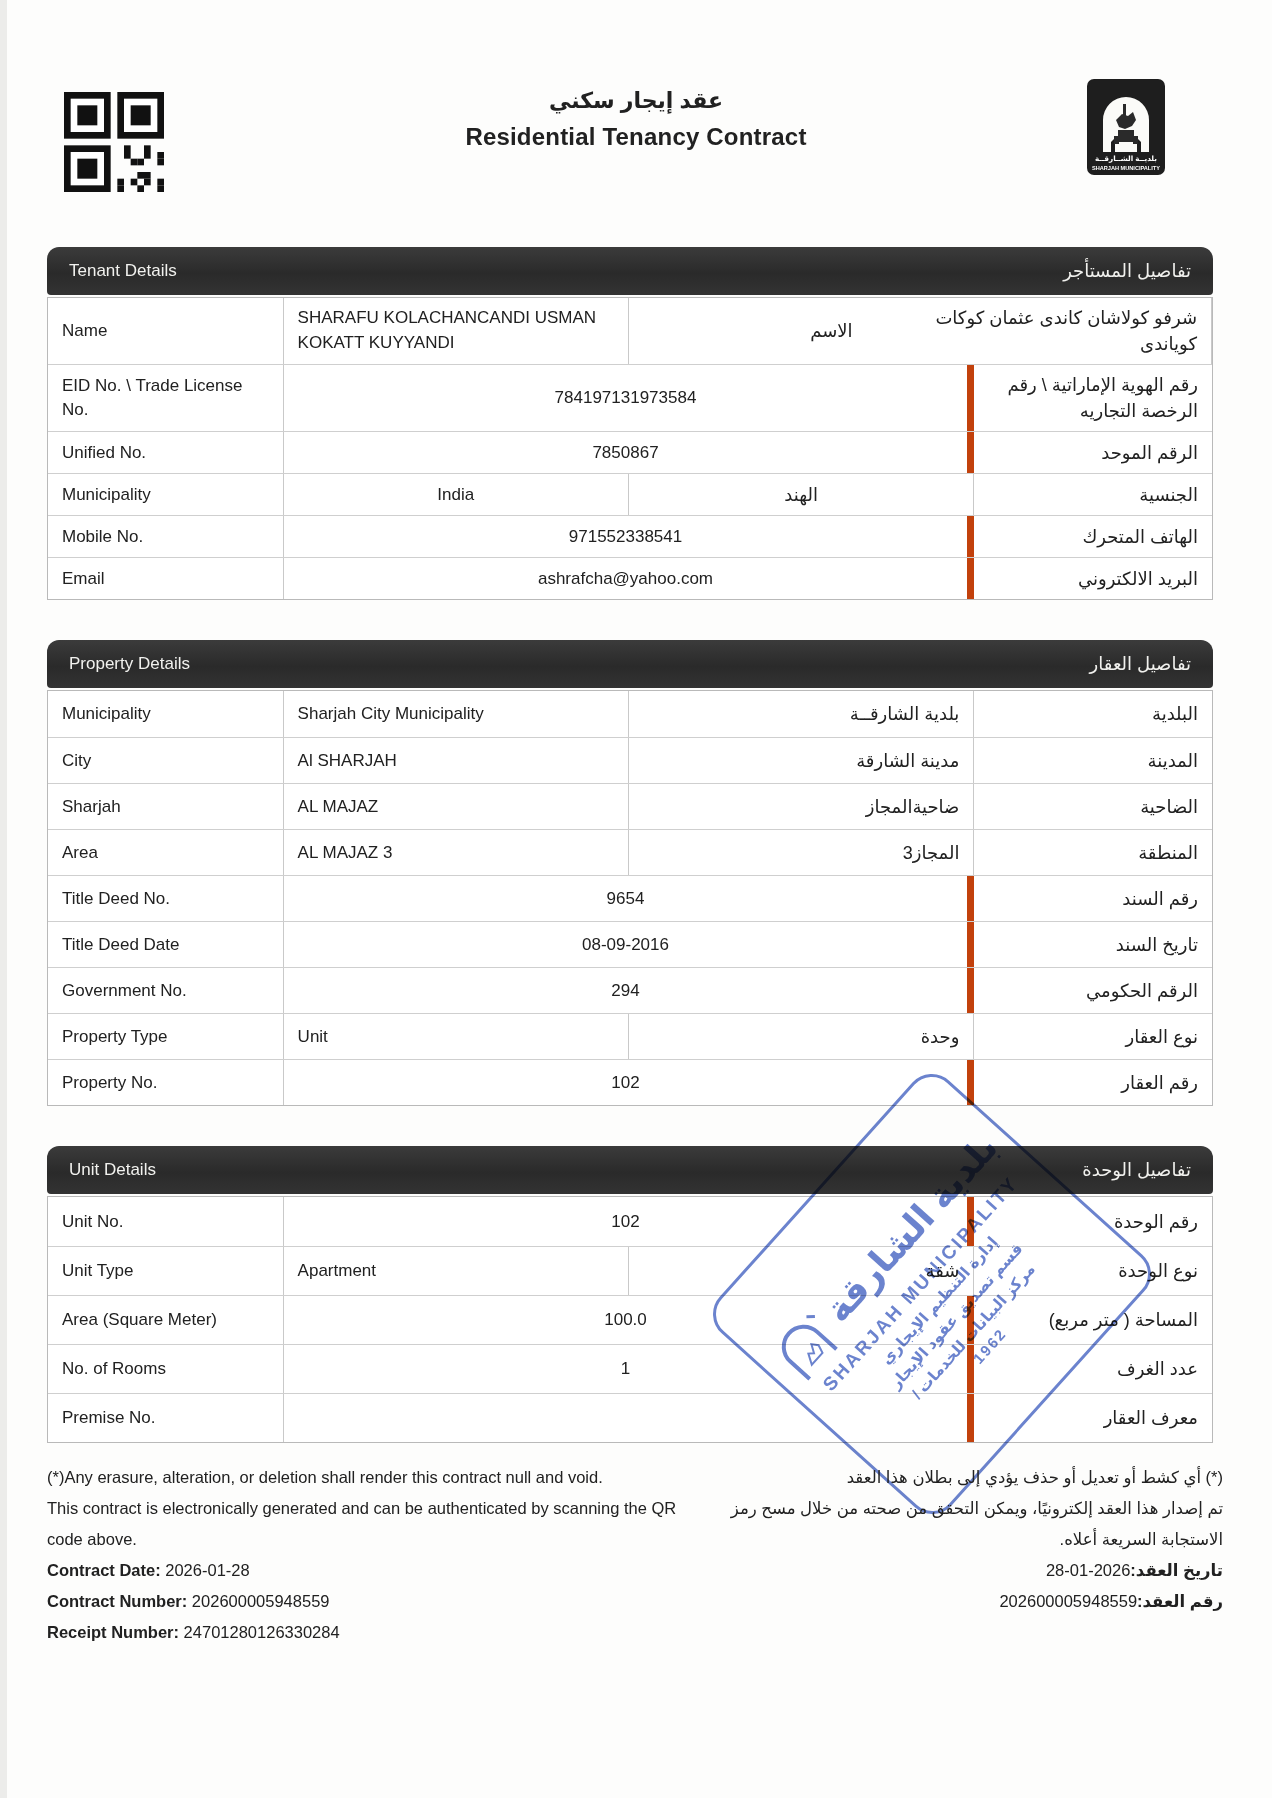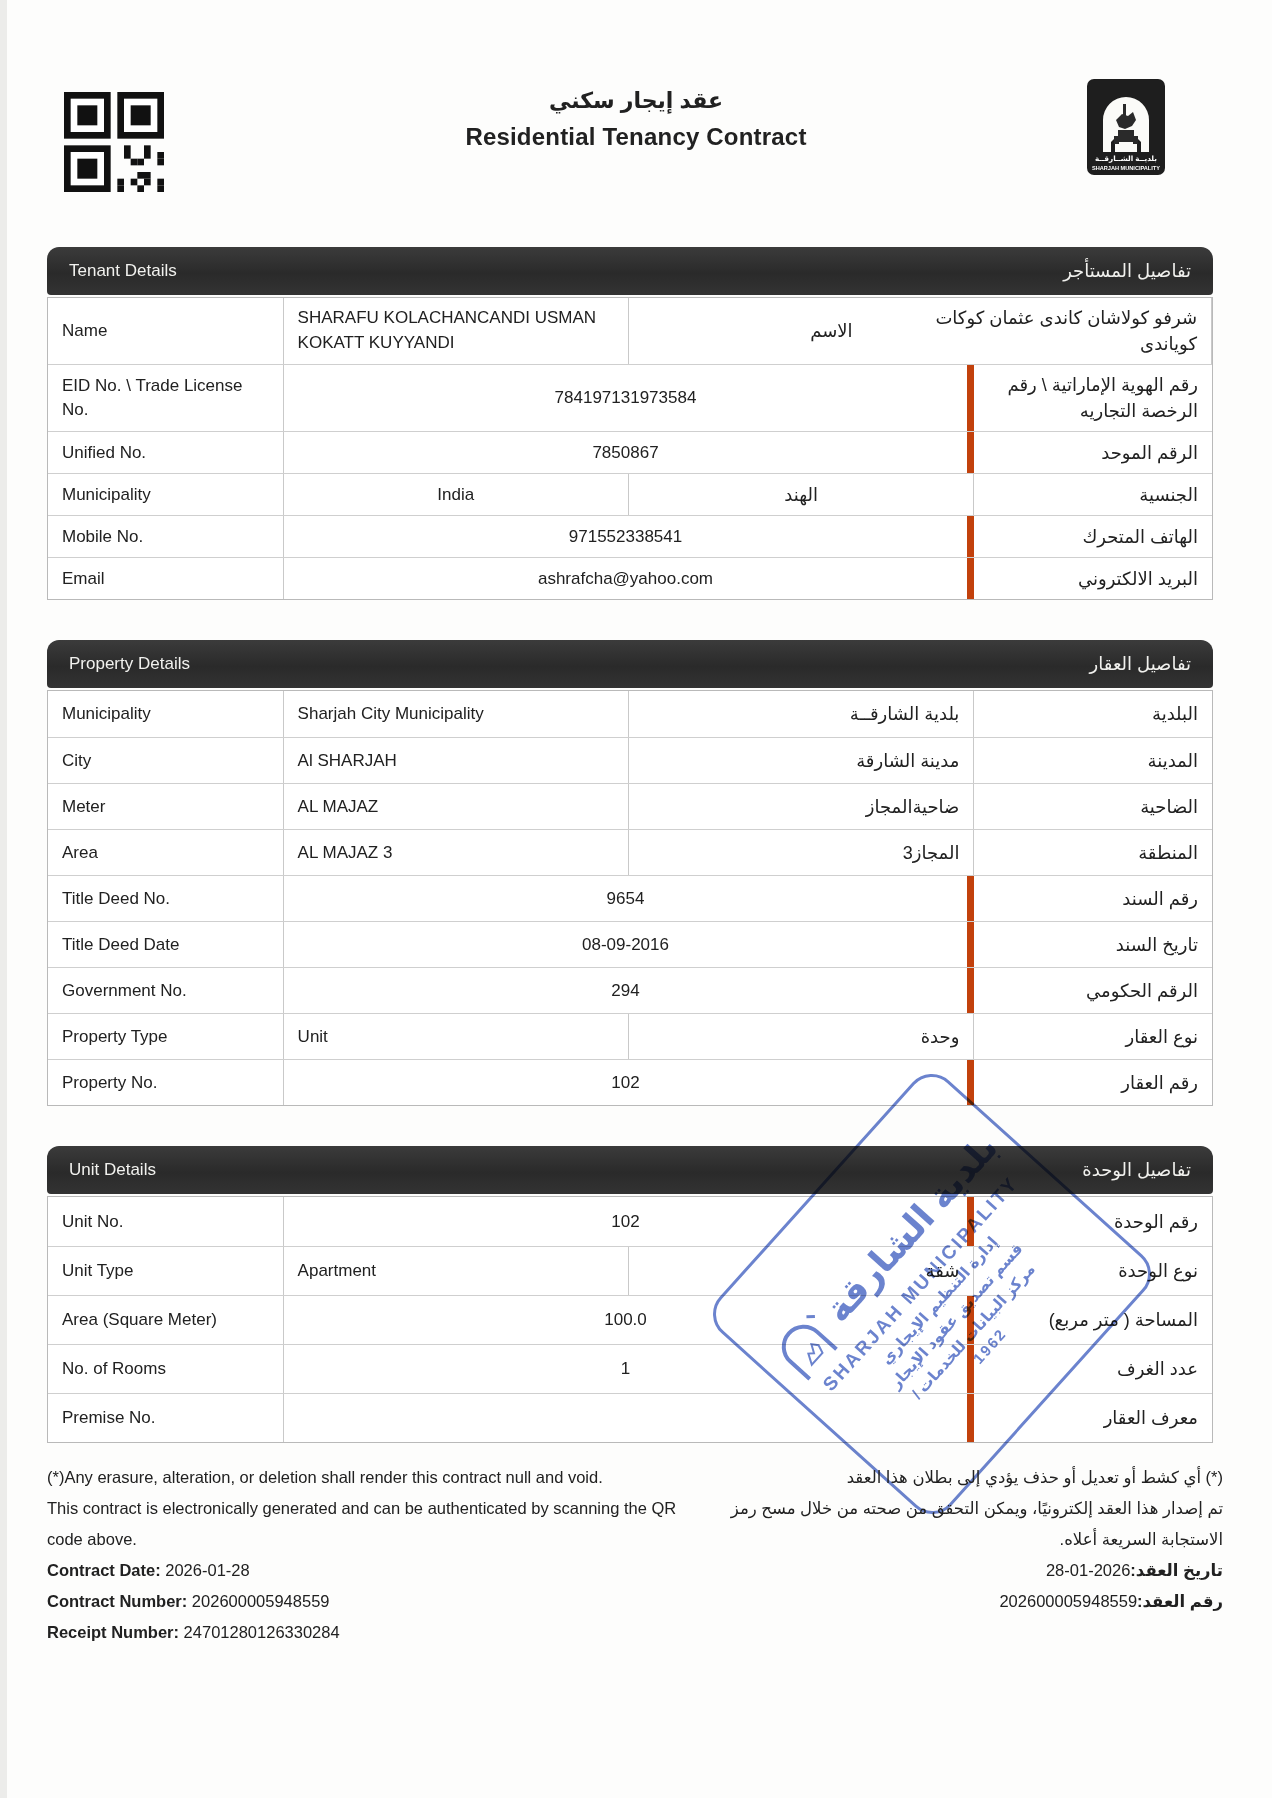--- a/index.html
+++ b/index.html
@@ -163,21 +163,21 @@
             <div class="cell c-var">بلدية الشارقــة</div>
             <div class="cell c-laba">البلدية</div>
           </div>
           <div class="row">
             <div class="cell c-label">City</div>
             <div class="cell c-ven">Al SHARJAH</div>
             <div class="cell c-var">مدينة الشارقة</div>
             <div class="cell c-laba">المدينة</div>
           </div>
           <div class="row">
-            <div class="cell c-label">Meter</div>
+            <div class="cell c-label">Sharjah</div>
             <div class="cell c-ven">AL MAJAZ</div>
             <div class="cell c-var">ضاحيةالمجاز</div>
             <div class="cell c-laba">الضاحية</div>
           </div>
           <div class="row">
             <div class="cell c-label">Area</div>
             <div class="cell c-ven">AL MAJAZ 3</div>
             <div class="cell c-var">المجاز3</div>
             <div class="cell c-laba">المنطقة</div>
           </div>

